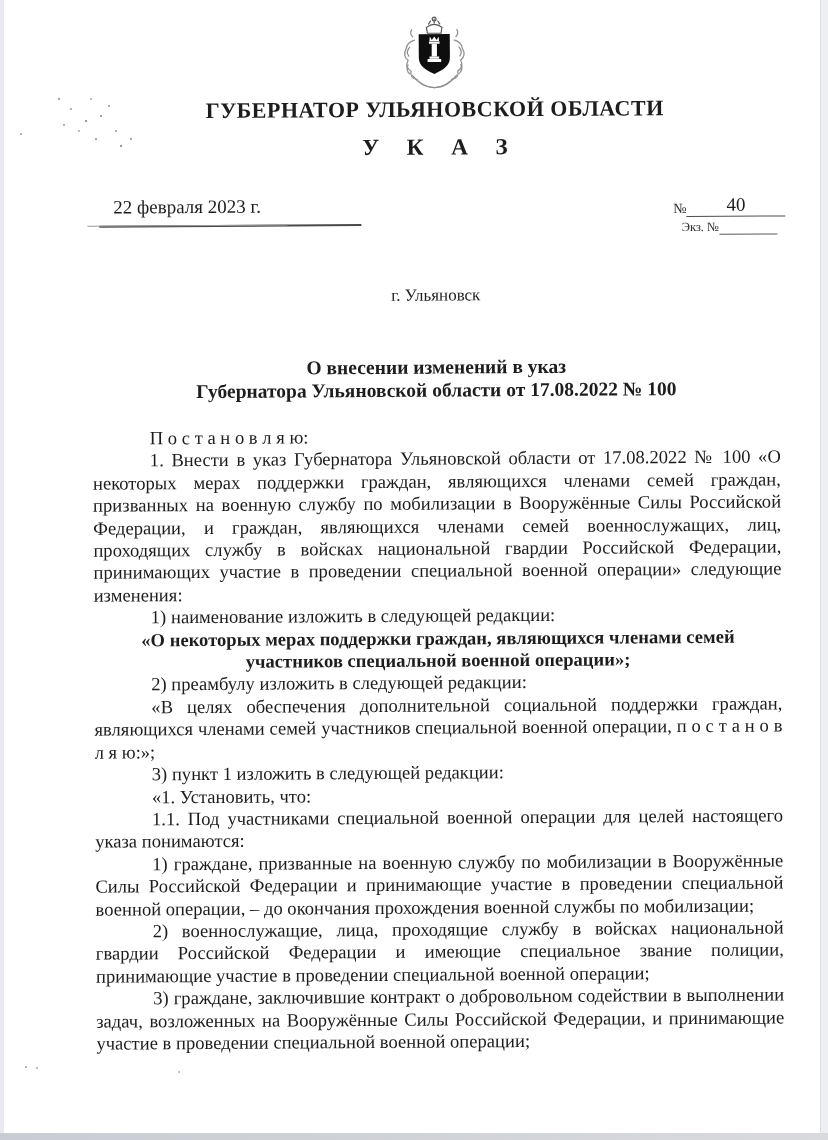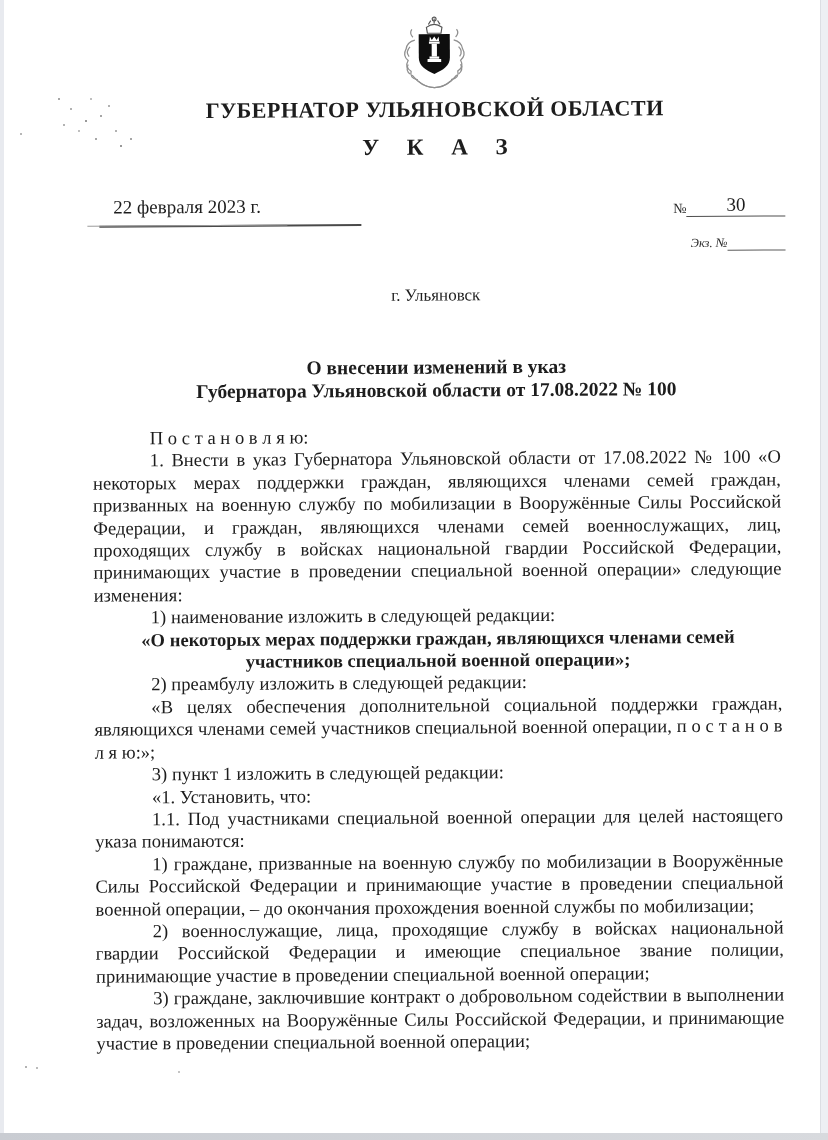--- a/index.html
+++ b/index.html
@@ -35,21 +35,21 @@
   .date-block{
     position:absolute;left:8px;top:0;width:248px;
     font-size:19px;padding:0 0 7px 14px;
     border-bottom:2px solid #4a4a4a;
   }
   .date-echo{position:absolute;left:-4px;top:29px;width:200px;height:1px;background:#9b9b9b;}
   .num-block{position:absolute;right:-6px;top:2px;width:112px;}
   .num-line{display:flex;align-items:flex-end;}
   .num-sign{font-size:14px;color:#2a2a2a;}
   .num-underline{flex:1;border-bottom:1.5px solid #4f4f4f;text-align:center;font-size:19px;line-height:1;padding-bottom:2px;}
-  .ekz-line{display:flex;align-items:flex-end;margin-top:19px;justify-content:flex-end;font-style:italic;}
+  .ekz-line{display:flex;align-items:flex-end;margin-top:3px;justify-content:center;}
   .ekz-label{font-size:12.5px;color:#2a2a2a;}
   .ekz-underline{width:58px;border-bottom:1.5px solid #5a5a5a;height:12px;}
 
   .city{text-align:center;font-size:17px;margin-top:21px;}
 
   .doc-title{text-align:center;font-weight:bold;font-size:19.5px;line-height:23px;margin-top:50px;}
 
   .body-text{margin-top:24px;font-size:18.6px;line-height:22.4px;}
   .body-text p{margin:0;text-align:justify;text-indent:57px;}
   .body-text p.center{text-align:center;text-indent:0;}
@@ -93,21 +93,21 @@
 
   <div class="org-name">ГУБЕРНАТОР УЛЬЯНОВСКОЙ ОБЛАСТИ</div>
   <div class="doc-type">У К А З</div>
 
   <div class="meta-row">
     <div class="date-block">22 февраля 2023 г.</div>
     <div class="date-echo"></div>
     <div class="num-block">
       <div class="num-line">
         <span class="num-sign">№</span>
-        <span class="num-underline">30</span>
+        <span class="num-underline">40</span>
       </div>
       <div class="ekz-line">
         <span class="ekz-label">Экз. №</span>
         <span class="ekz-underline"></span>
       </div>
     </div>
   </div>
 
   <div class="city">г. Ульяновск</div>
 

